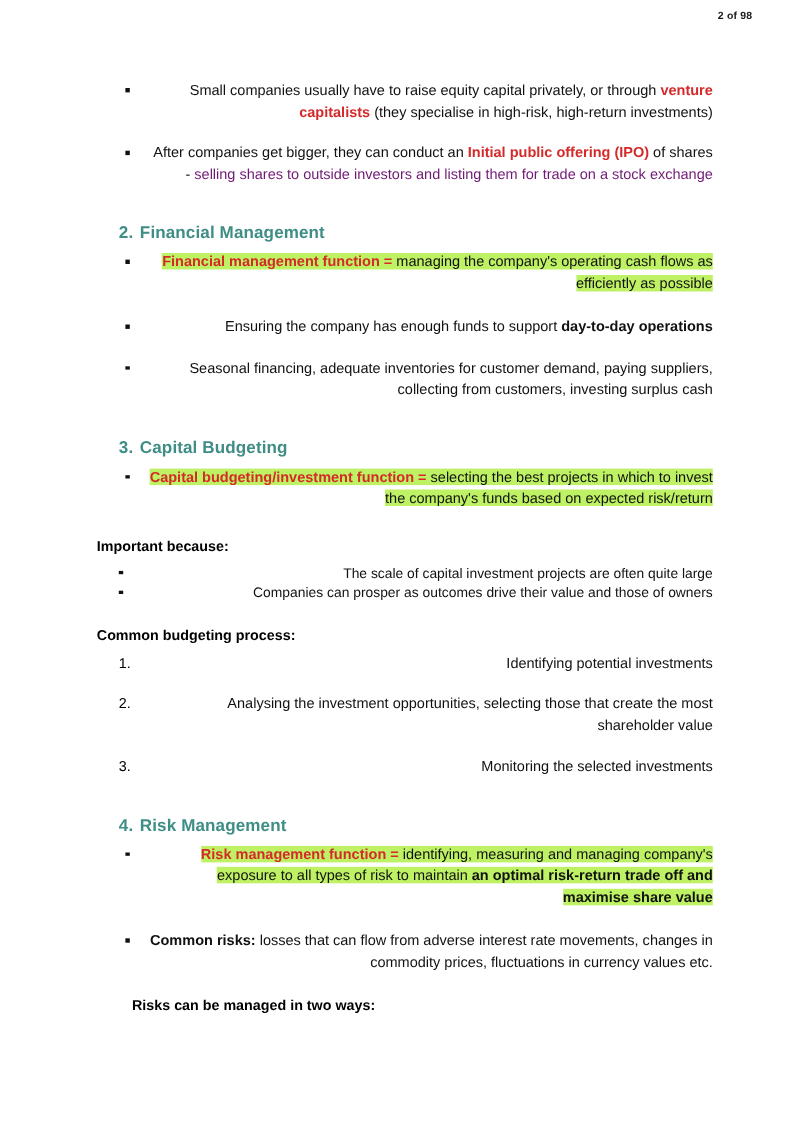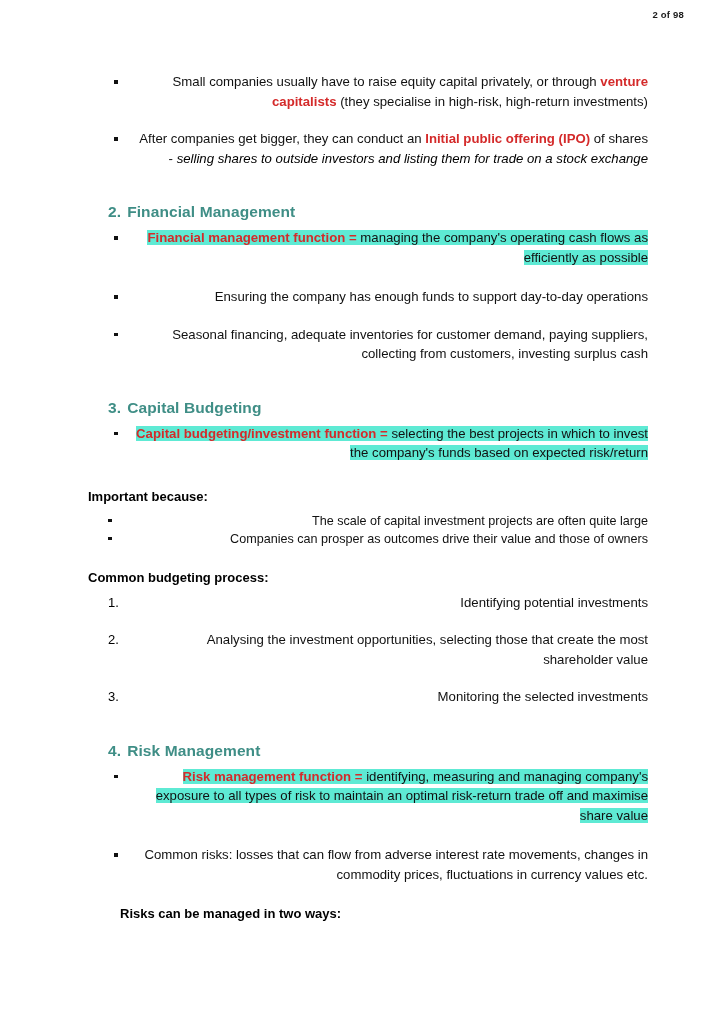--- a/index.html
+++ b/index.html
@@ -121,25 +121,25 @@
   }
   .sub-head-indent {
     font-size: 13px;
     font-weight: bold;
     color: #000;
     padding-left: 120px;
     line-height: 19px;
   }
 
   
-  .red      { color: #000000; font-style: italic; }
+  .red      { color: #701a75; }
   .redb     { color: #d42a2a; font-weight: bold; }
   .bk       { color: #111; }
-  .bkb      { color: #111; font-weight: normal; margin-top: 18px; }
-  .hlspan   { background: #5eead4; box-decoration-break: clone; -webkit-box-decoration-break: clone; }
+  .bkb      { color: #111; font-weight: bold; margin-top: 18px; }
+  .hlspan   { background: #bef264; box-decoration-break: clone; -webkit-box-decoration-break: clone; }
 
   .sp6  { height: 6px; }
   .sp18 { height: 18px; }
   .sp20 { height: 20px; }
   .sp24 { height: 24px; }
   .sp34 { height: 34px; }
 </style>
 </head>
 <body>
 

